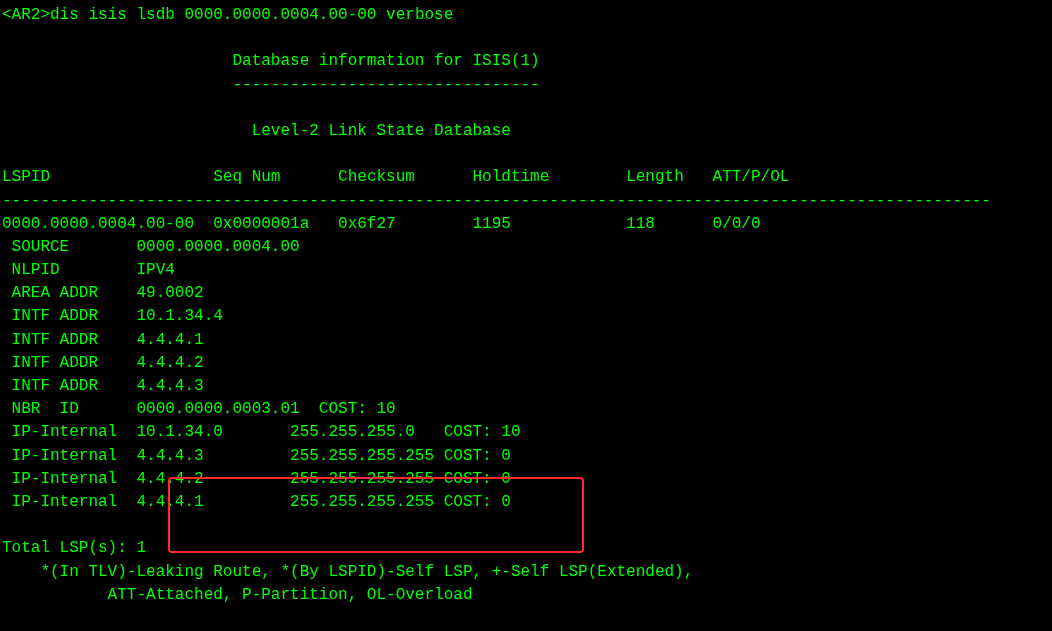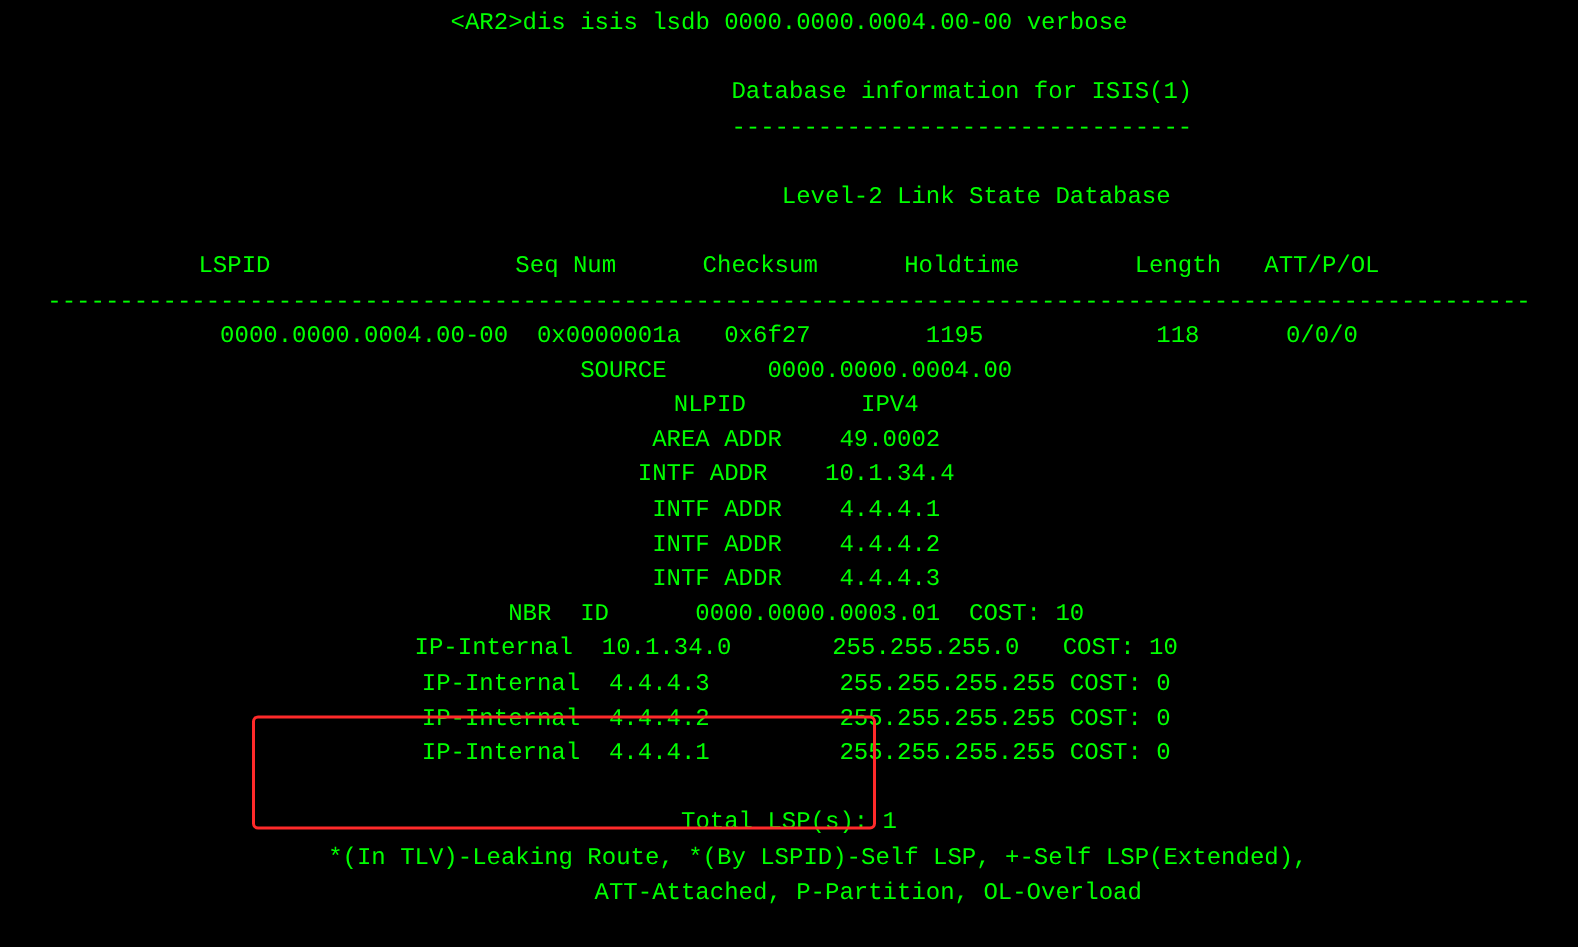--- a/index.html
+++ b/index.html
@@ -10,21 +10,20 @@
     font-family: "Consolas", "Courier New", monospace;
     font-size: 16px;
     line-height: 1.45;
     width: 1052px;
     height: 631px;
     overflow: hidden;
   }
   .terminal {
     white-space: pre;
     padding: 4px 2px;
-    text-align: center;
   }
   .prompt-line {
     color: #00ff00;
   }
   .highlight-box {
     position: absolute;
     border: 2px solid #ff2a2a;
     border-radius: 4px;
     pointer-events: none;
   }

